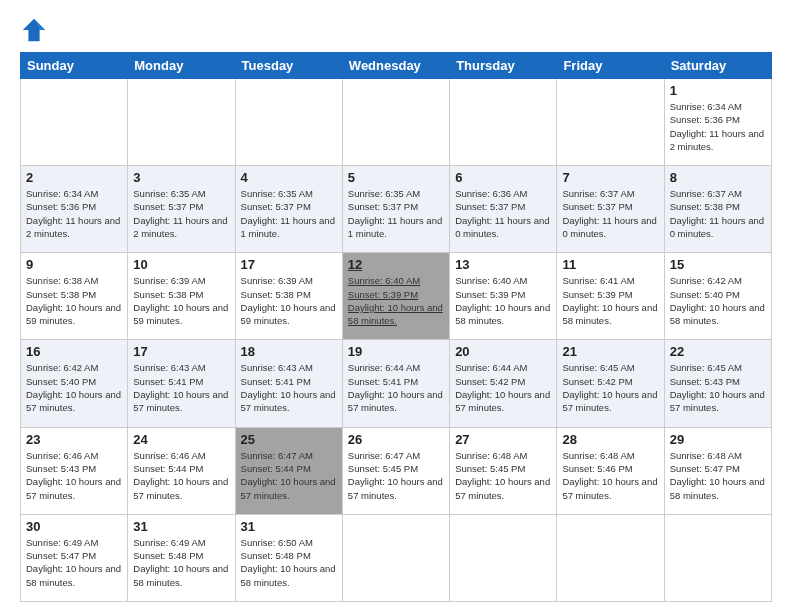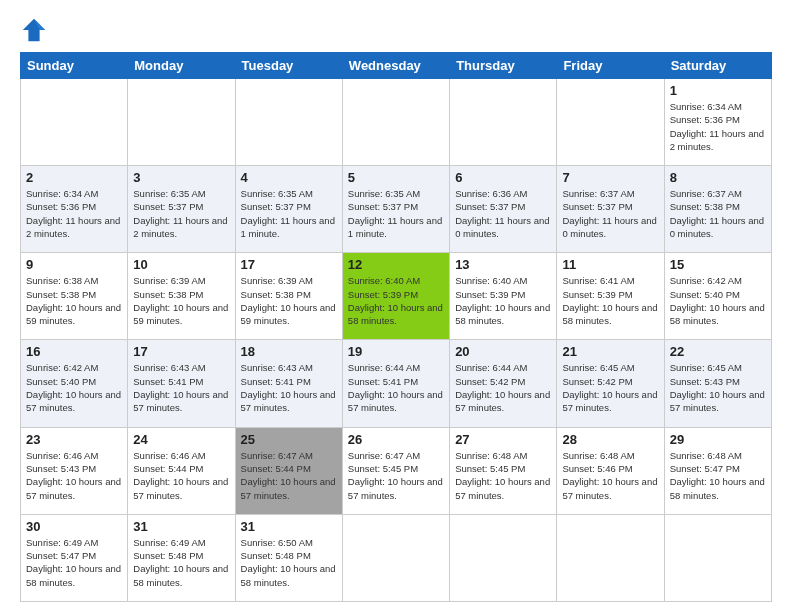--- a/index.html
+++ b/index.html
@@ -191,21 +191,21 @@
             <div class="cell-info">Sunrise: 6:38 AM<br>Sunset: 5:38 PM<br>Daylight: 10 hours and 59 minutes.</div>
           </td>
           <td style="background: rgb(255, 255, 255);">
             <span class="day-num">10</span>
             <div class="cell-info">Sunrise: 6:39 AM<br>Sunset: 5:38 PM<br>Daylight: 10 hours and 59 minutes.</div>
           </td>
           <td style="background: rgb(255, 255, 255);">
             <span class="day-num">17</span>
             <div class="cell-info">Sunrise: 6:39 AM<br>Sunset: 5:38 PM<br>Daylight: 10 hours and 59 minutes.</div>
           </td>
-          <td style="background: #84cc16;">
+          <td style="background: #a3a3a3; text-decoration: underline;">
             <span class="day-num">12</span>
             <div class="cell-info">Sunrise: 6:40 AM<br>Sunset: 5:39 PM<br>Daylight: 10 hours and 58 minutes.</div>
           </td>
           <td style="background: rgb(255, 255, 255);">
             <span class="day-num">13</span>
             <div class="cell-info">Sunrise: 6:40 AM<br>Sunset: 5:39 PM<br>Daylight: 10 hours and 58 minutes.</div>
           </td>
           <td style="background: rgb(255, 255, 255);">
             <span class="day-num">11</span>
             <div class="cell-info">Sunrise: 6:41 AM<br>Sunset: 5:39 PM<br>Daylight: 10 hours and 58 minutes.</div>

